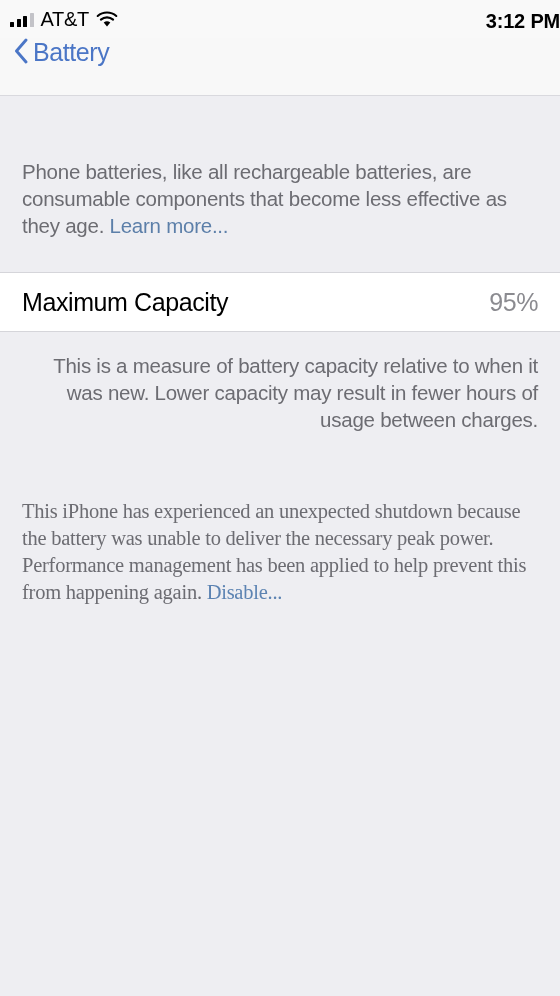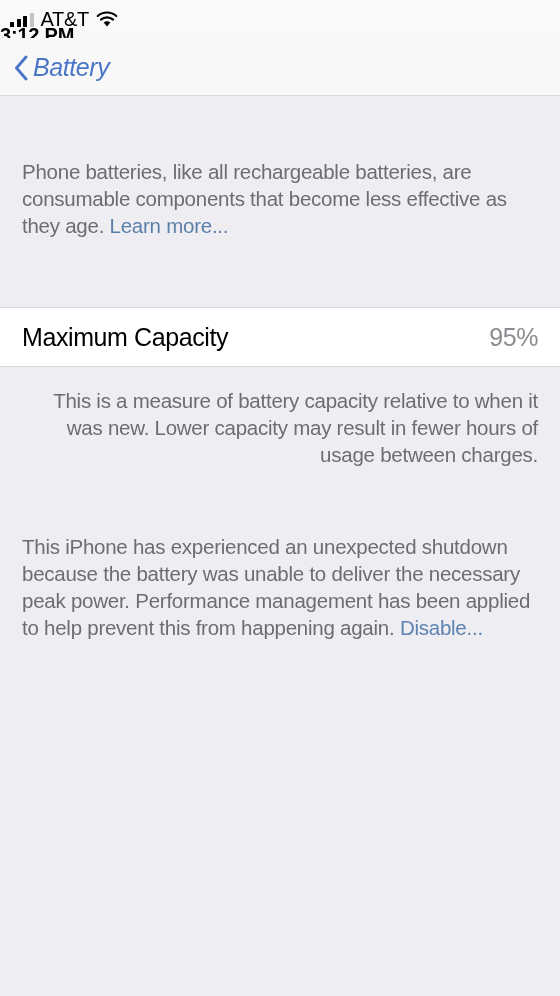--- a/index.html
+++ b/index.html
@@ -10,21 +10,21 @@
     -webkit-font-smoothing:antialiased;
   }
   #screen { position:relative; width:560px; height:996px; overflow:hidden; background:#a21caf; }
 
   
   .statusbar {
     position:relative; height:38px; background:#f9f9f9;
     display:flex; align-items:center;
   }
   .sb-left { position:absolute; left:10px; top:0; height:38px; display:flex; align-items:center; gap:7px; }
-  .sb-center { position:absolute; left:0; right:0; top:16px; height:38px; display:flex; align-items:center; justify-content:flex-start; }
+  .sb-center { position:absolute; left:0; right:0; top:2px; height:38px; display:flex; align-items:center; justify-content:flex-end;padding-left:36px; }
   .sb-right { position:absolute; right:9px; top:0; height:38px; display:flex; align-items:center; gap:7px; }
 
   .signal { display:flex; align-items:flex-end; gap:2.5px; height:15px; }
   .signal i { display:block; width:4px; background:#000; border-radius:0.5px; }
   .signal i.b1 { height:5px; }
   .signal i.b2 { height:8px; }
   .signal i.b3 { height:11px; }
   .signal i.b4 { height:14px; }
   .signal i.off { background:#c3c3c8; }
 
@@ -42,52 +42,51 @@
   }
 
   
   .navbar {
     position:relative; height:58px; background:#f8f8f8;
     border-bottom:1px solid #d9d9de;
     display:flex; align-items:center;
   }
   .back {
     position:absolute; left:14px; top:0; height:58px;
-    display:flex; align-items:center; gap:5px; cursor:pointer;font-style:italic;
+    display:flex; gap:5px; cursor:pointer;
   }
   .chev { width:14px; height:24px; position:relative; flex:0 0 auto; }
   .chev svg { display:block; }
   .back-label { font-size:25px; color:#4b76c6; letter-spacing:-0.4px; }
   .nav-title {
     position:absolute; left:0; right:0; text-align:center;
     font-size:24px; font-weight:700; color:#000; letter-spacing:-0.5px;
   }
 
   
   .content { background:#eeeef2; }
 
   .group-note {
     color:#6c6c72; font-size:20.5px; line-height:27px;
     padding:0 22px; letter-spacing:-0.25px;
   }
   .note-top { padding-top:62px; padding-bottom:0; }
   .note-cap  { padding-top:20px;text-align:right; }
-  .note-peak { padding-top:17px; }
+  .note-peak { padding-top:17px;font-family:Liberation Serif, serif; }
 
   .link { color:#5c7fa9;margin-top:38px; }
   .link.disable { color:#5c83b2; }
 
   .cell {
     background:#ffffff;
     border-top:1px solid #d5d5da;
     border-bottom:1px solid #d5d5da;
     height:60px;
     display:flex; align-items:center; justify-content:space-between;
     padding:0 22px;
-    margin-top:35px;
   }
   .cell-title { font-size:25px; color:#000; letter-spacing:-0.4px; }
   .cell-value { font-size:25px; color:#8b8b90; letter-spacing:-0.4px; }
 
   .spacer-a { height:33px; }
   .spacer-b { height:48px; }
   .filler { flex:1 1 auto; background:#eeeef2; }
 </style>
 </head>
 <body>

